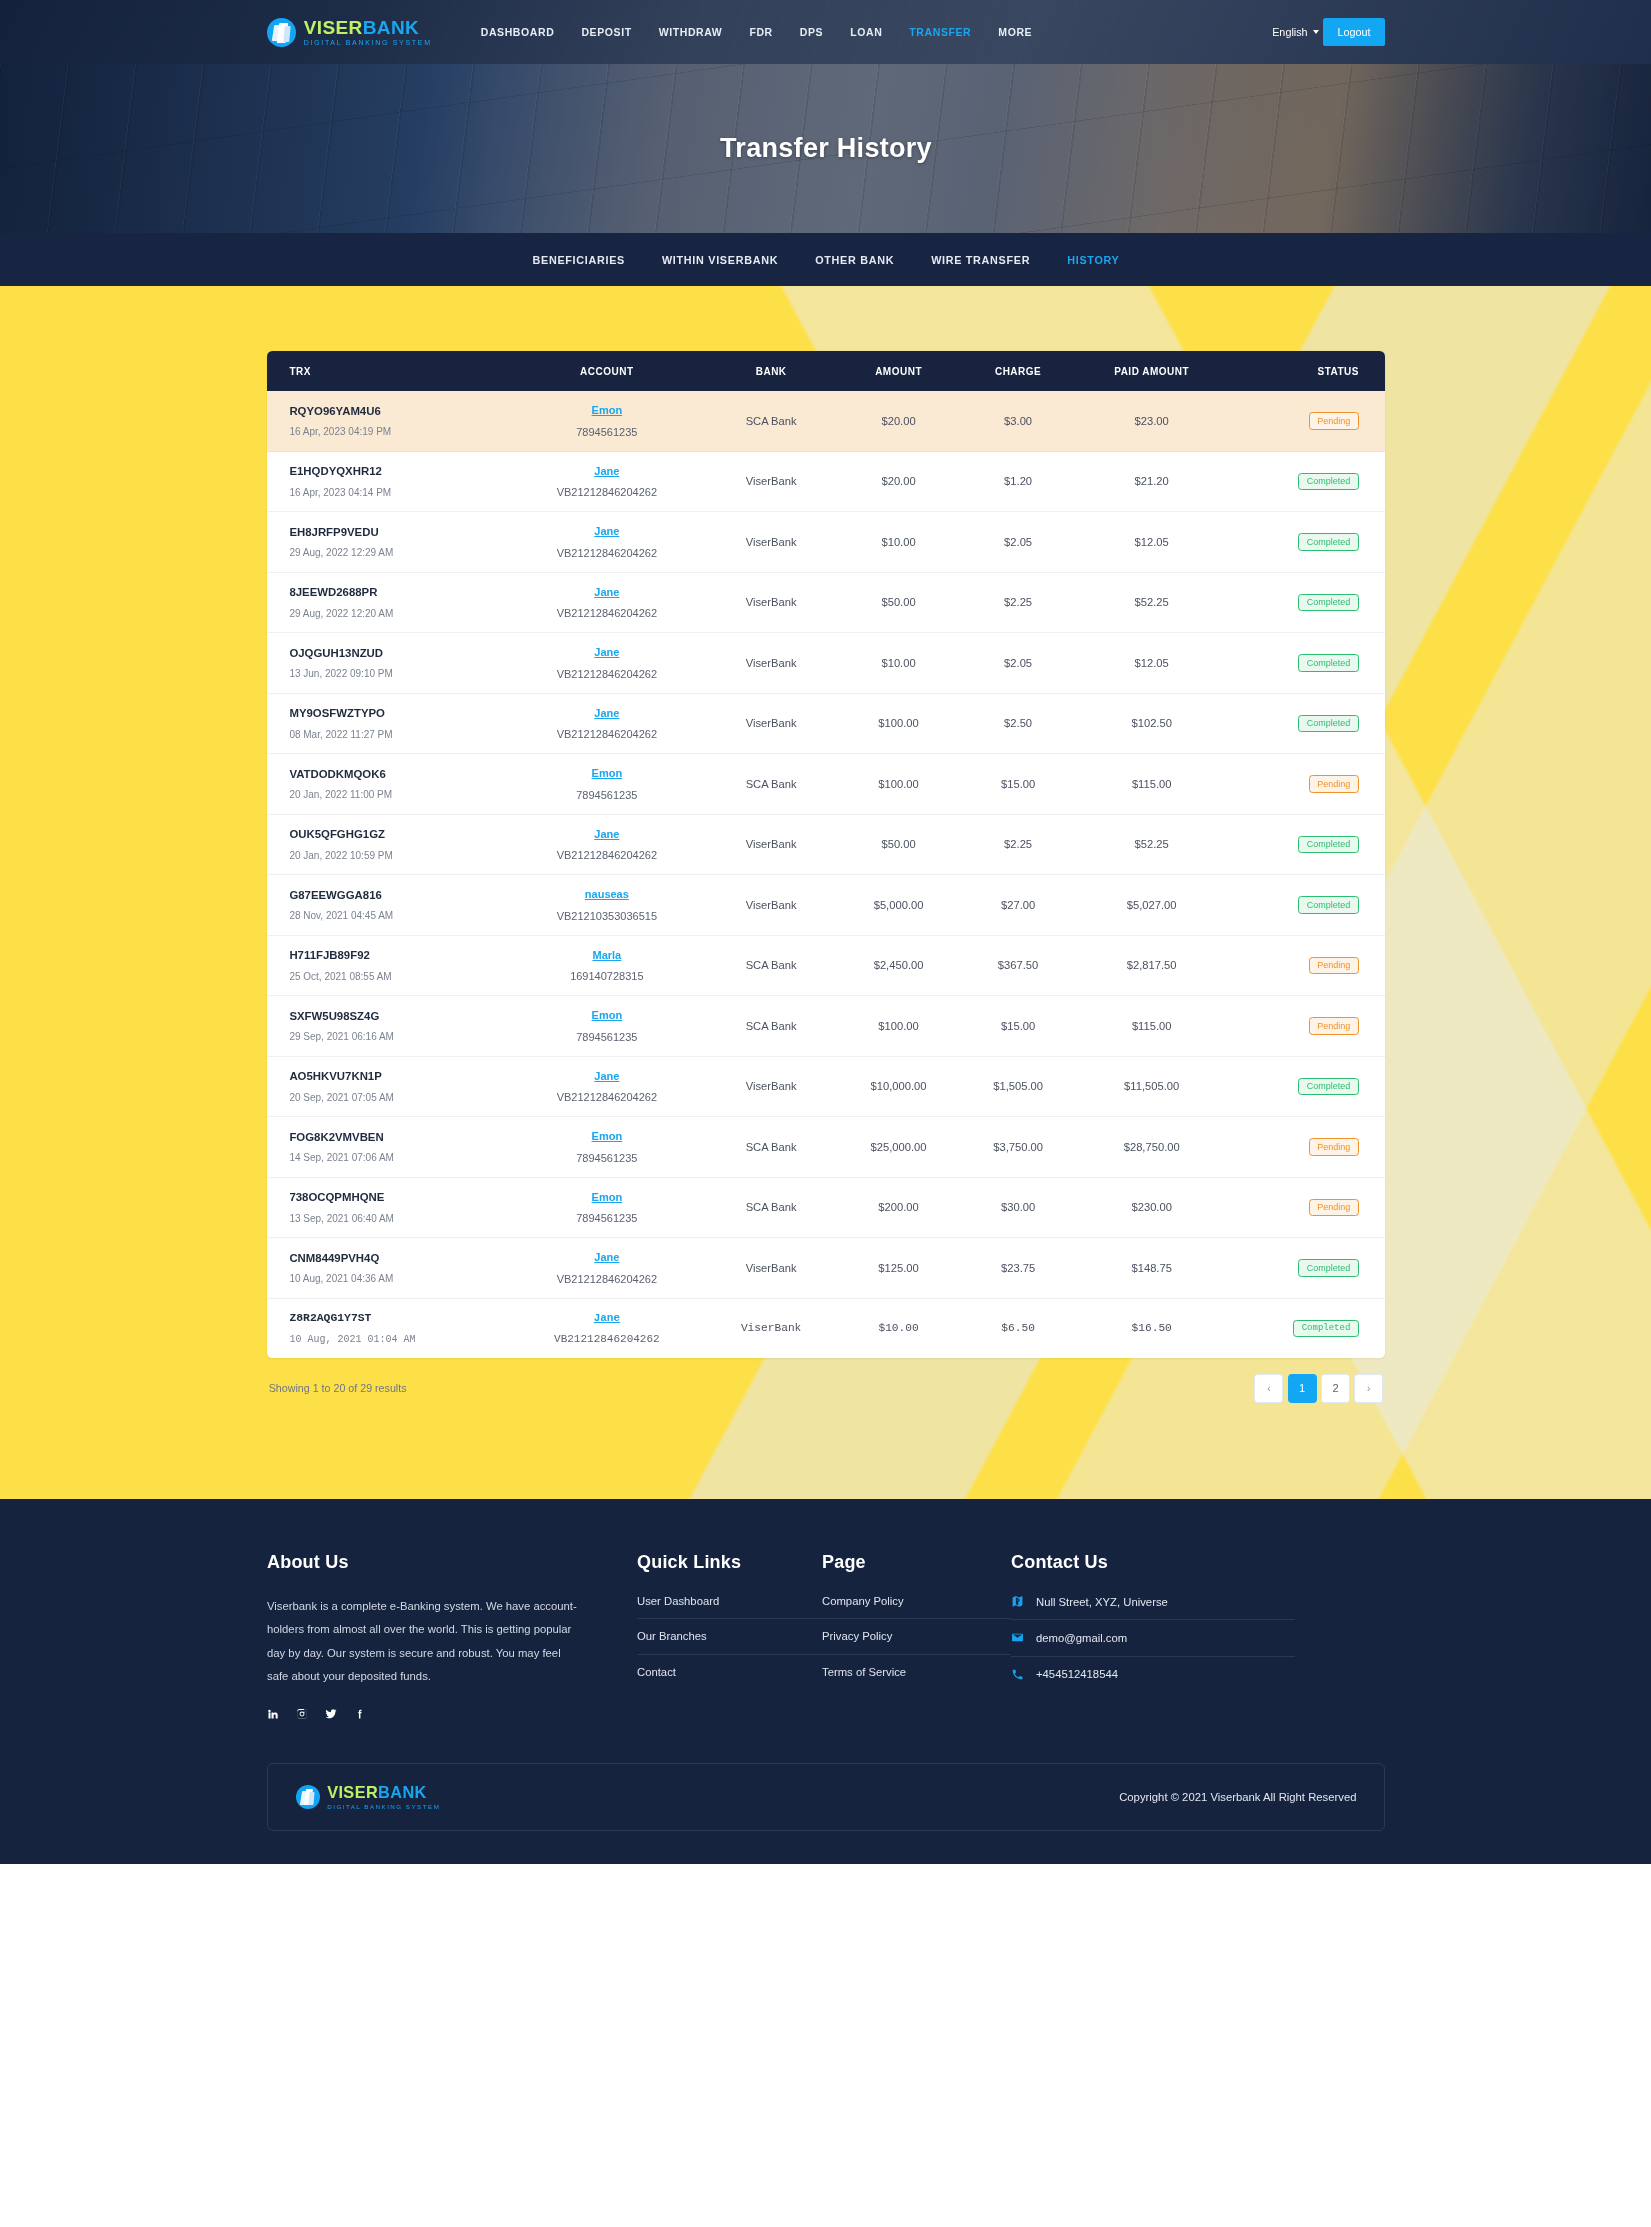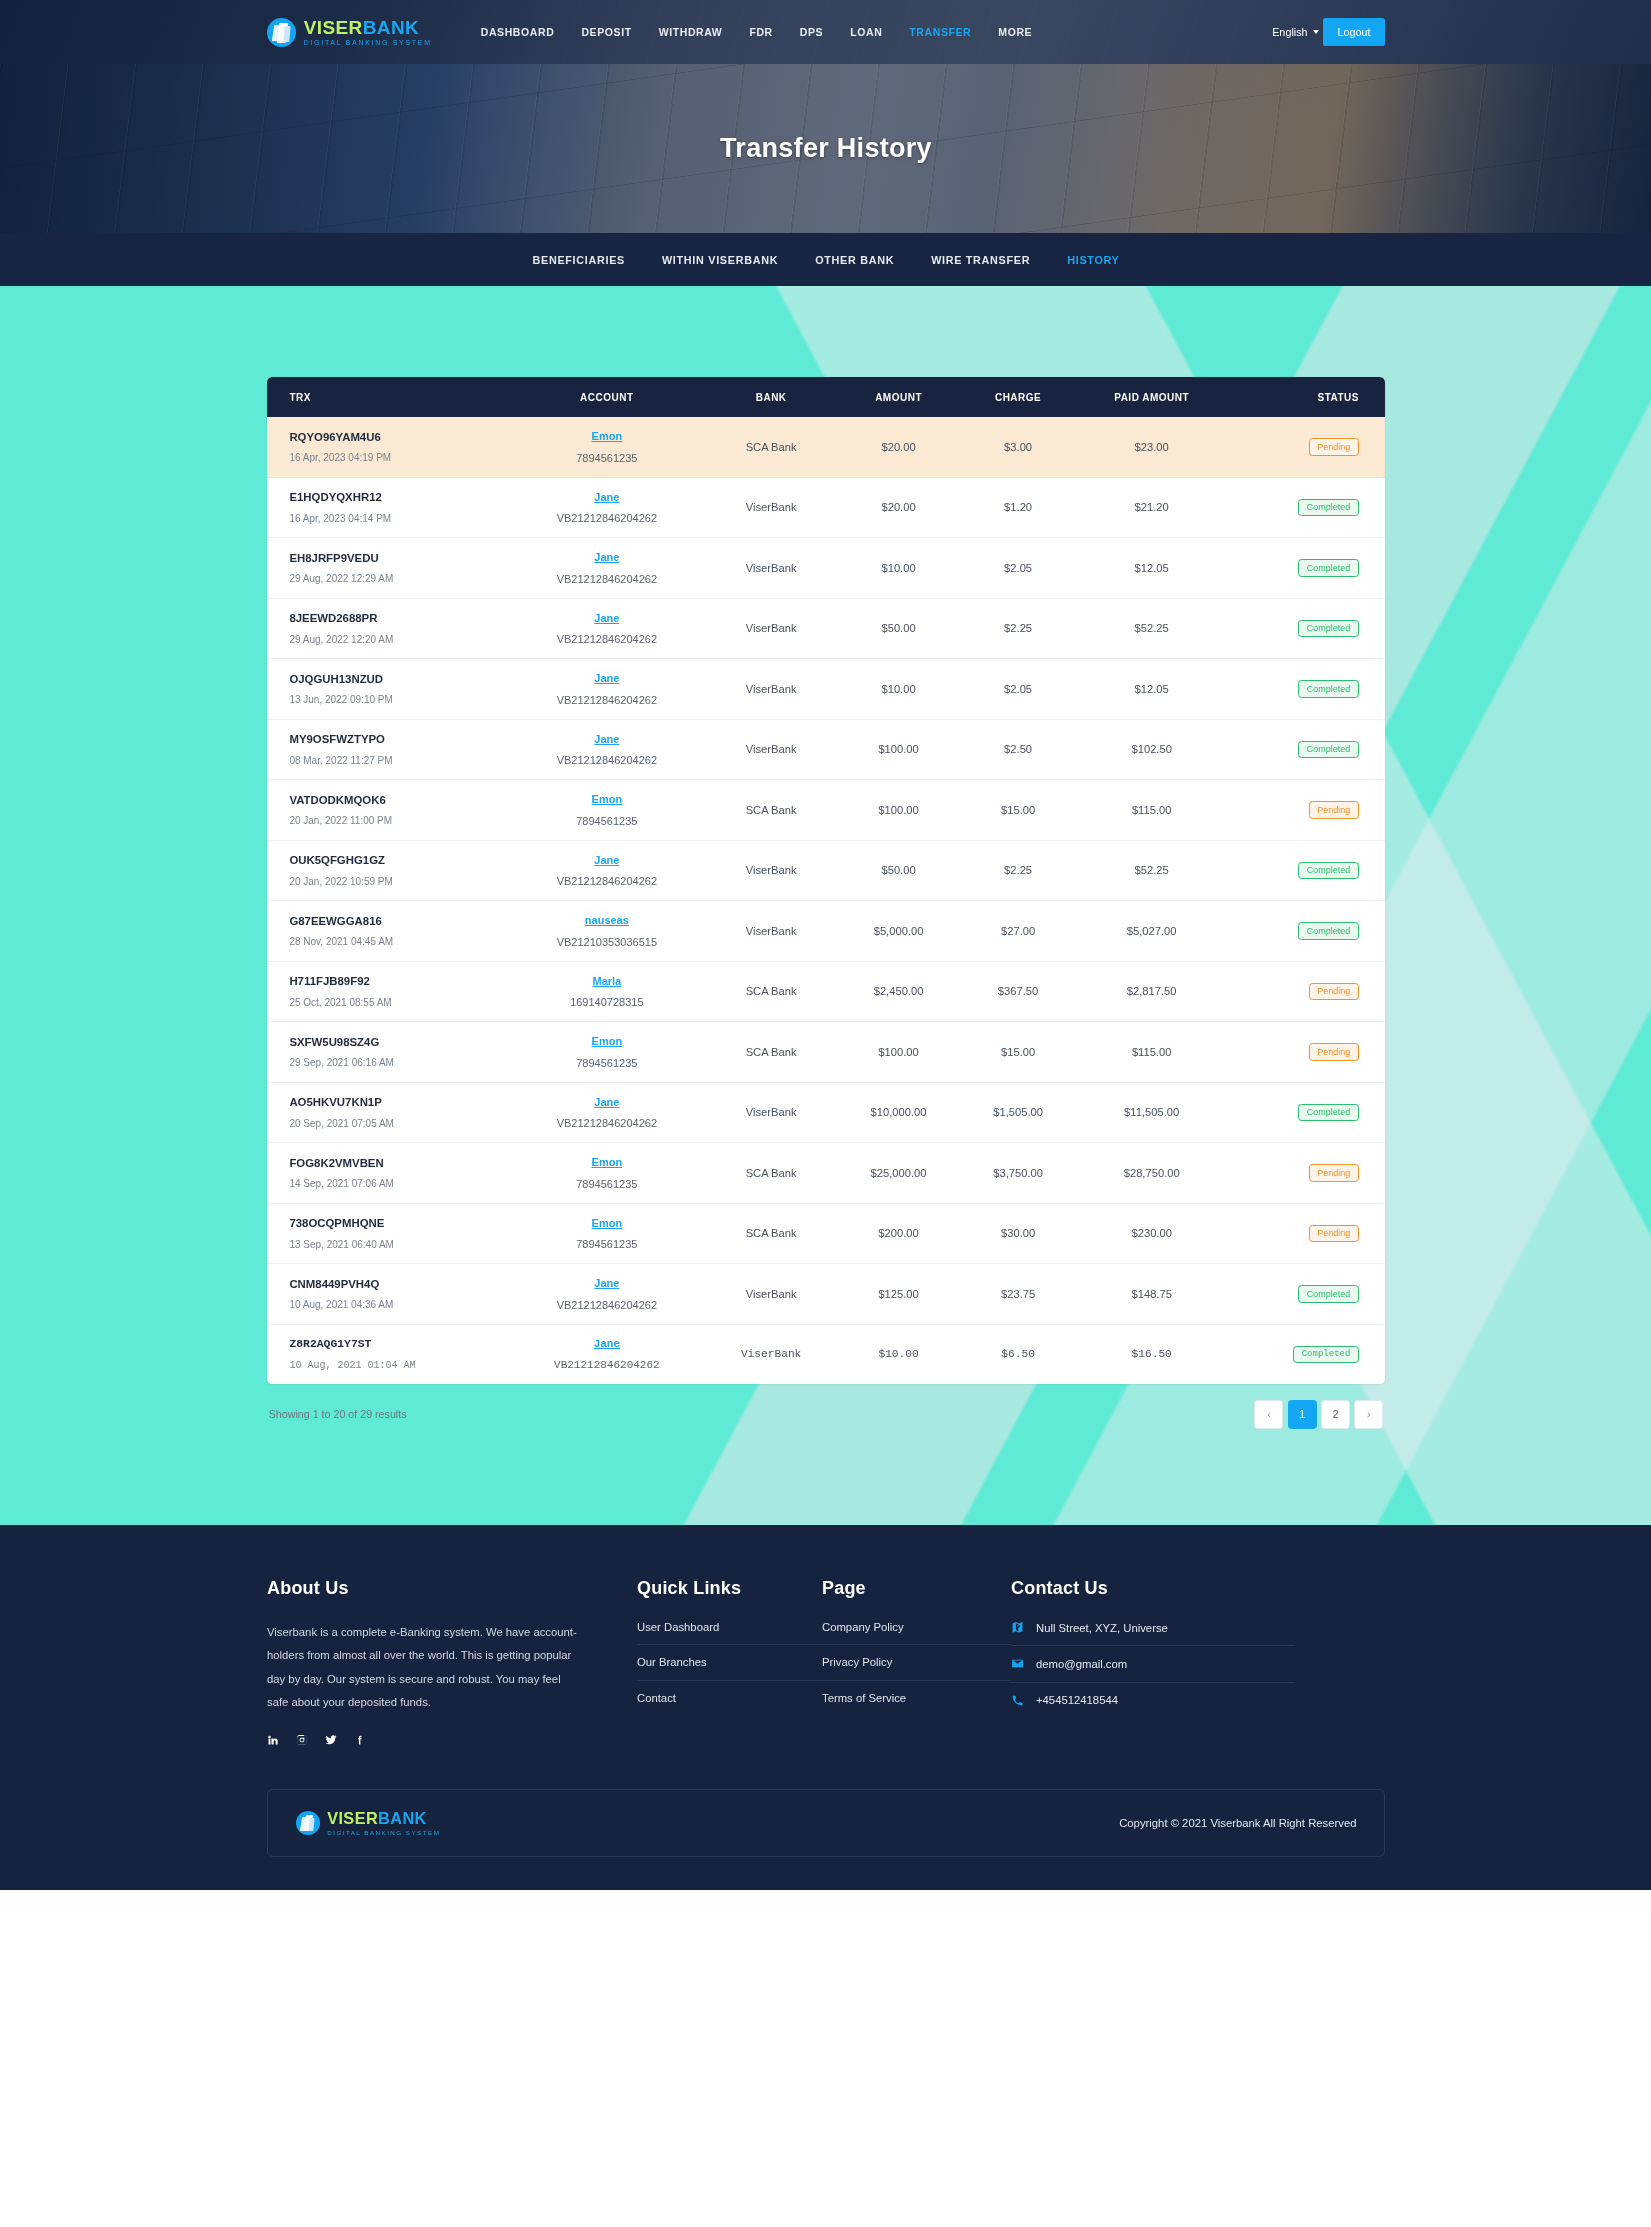--- a/index.html
+++ b/index.html
@@ -155,22 +155,22 @@
     font-size: 10.8px;
     font-weight: 600;
     letter-spacing: 0.7px;
     text-decoration: none;
   }
   .sub-nav a.active { color: #1ba6f0; }
 
   
   .content-area {
     position: relative;
-    background: #5eead4;
-    padding: 91px 0 96px;
+    background: #fde047;
+    padding: 65px 0 96px;
     overflow: hidden;
   }
   .content-area::before {
     content:"";
     position:absolute; inset:0;
     background:
       linear-gradient(118deg, rgba(255,255,255,0) 58%, rgba(228,231,236,.55) 58.2%, rgba(228,231,236,.55) 70%, rgba(255,255,255,0) 70.2%),
       linear-gradient(118deg, rgba(255,255,255,0) 74%, rgba(232,235,240,.45) 74.2%, rgba(232,235,240,.45) 88%, rgba(255,255,255,0) 88.2%),
       linear-gradient(62deg, rgba(255,255,255,0) 62%, rgba(234,237,241,.5) 62.2%, rgba(234,237,241,.5) 78%, rgba(255,255,255,0) 78.2%);
     pointer-events:none;

